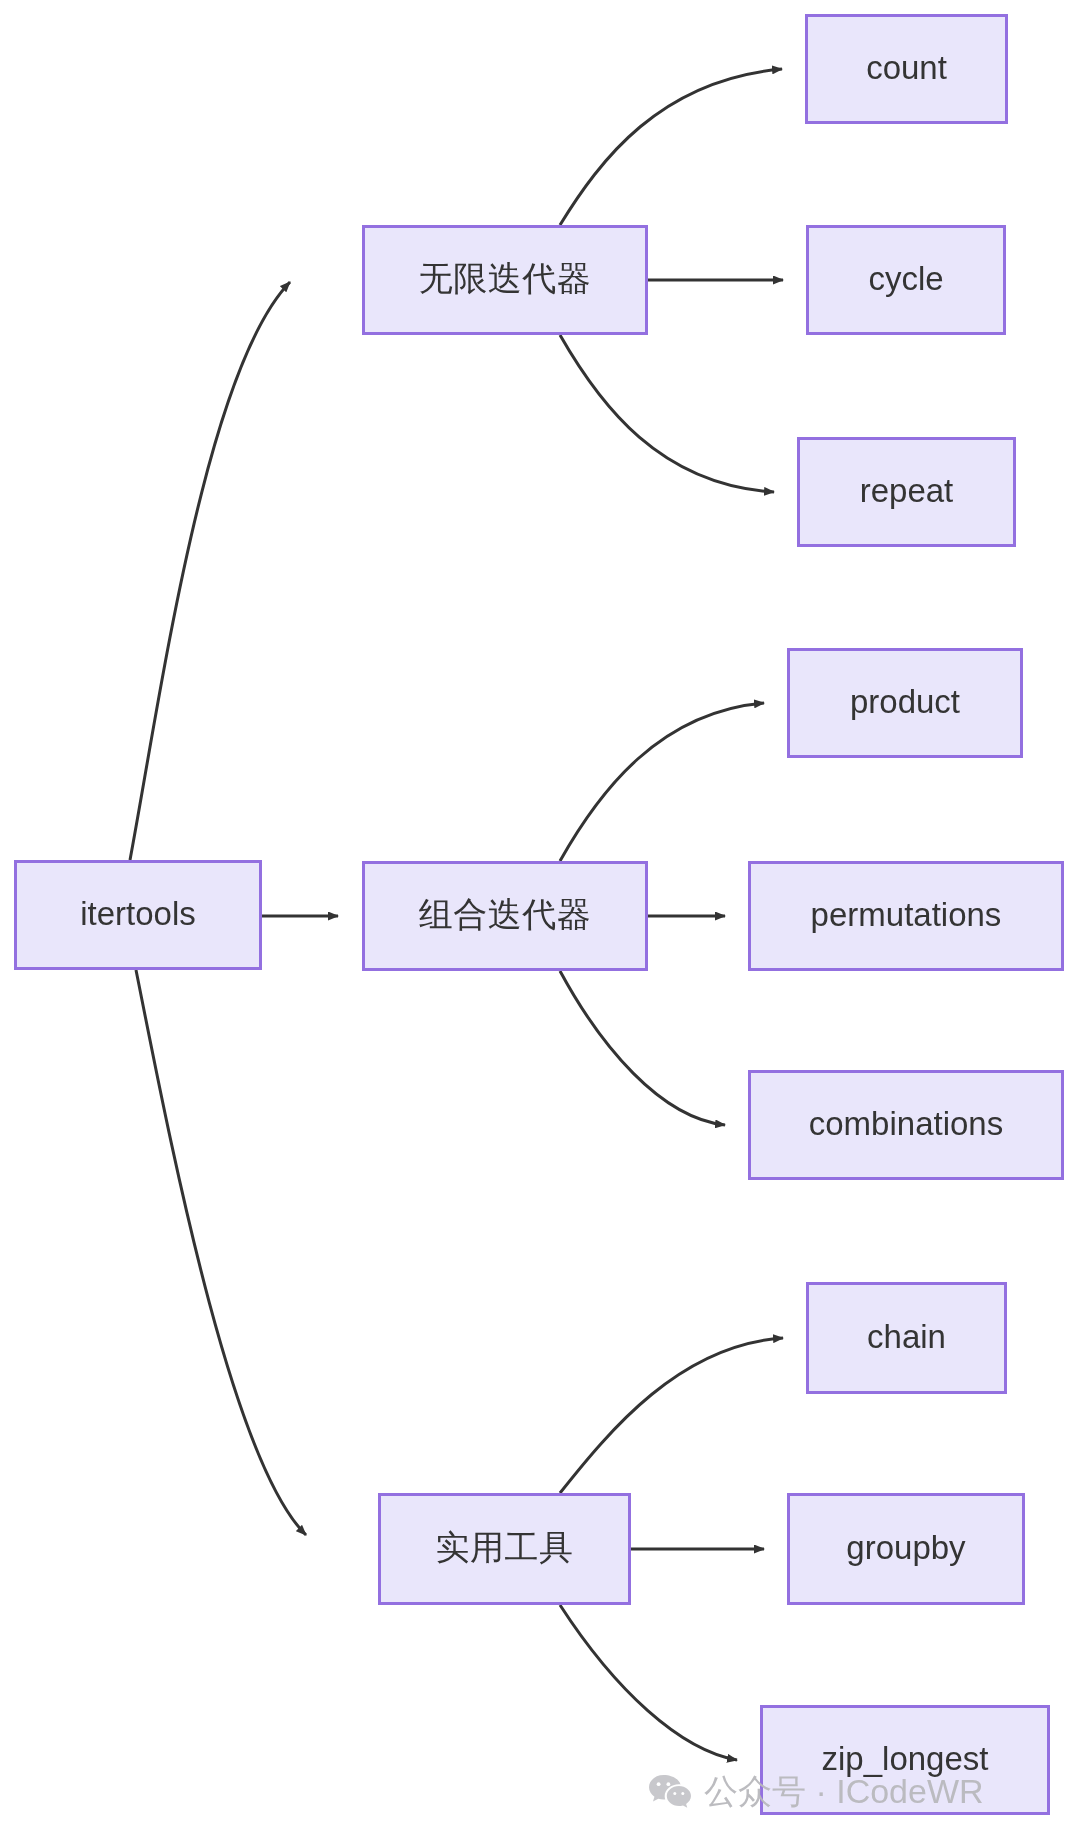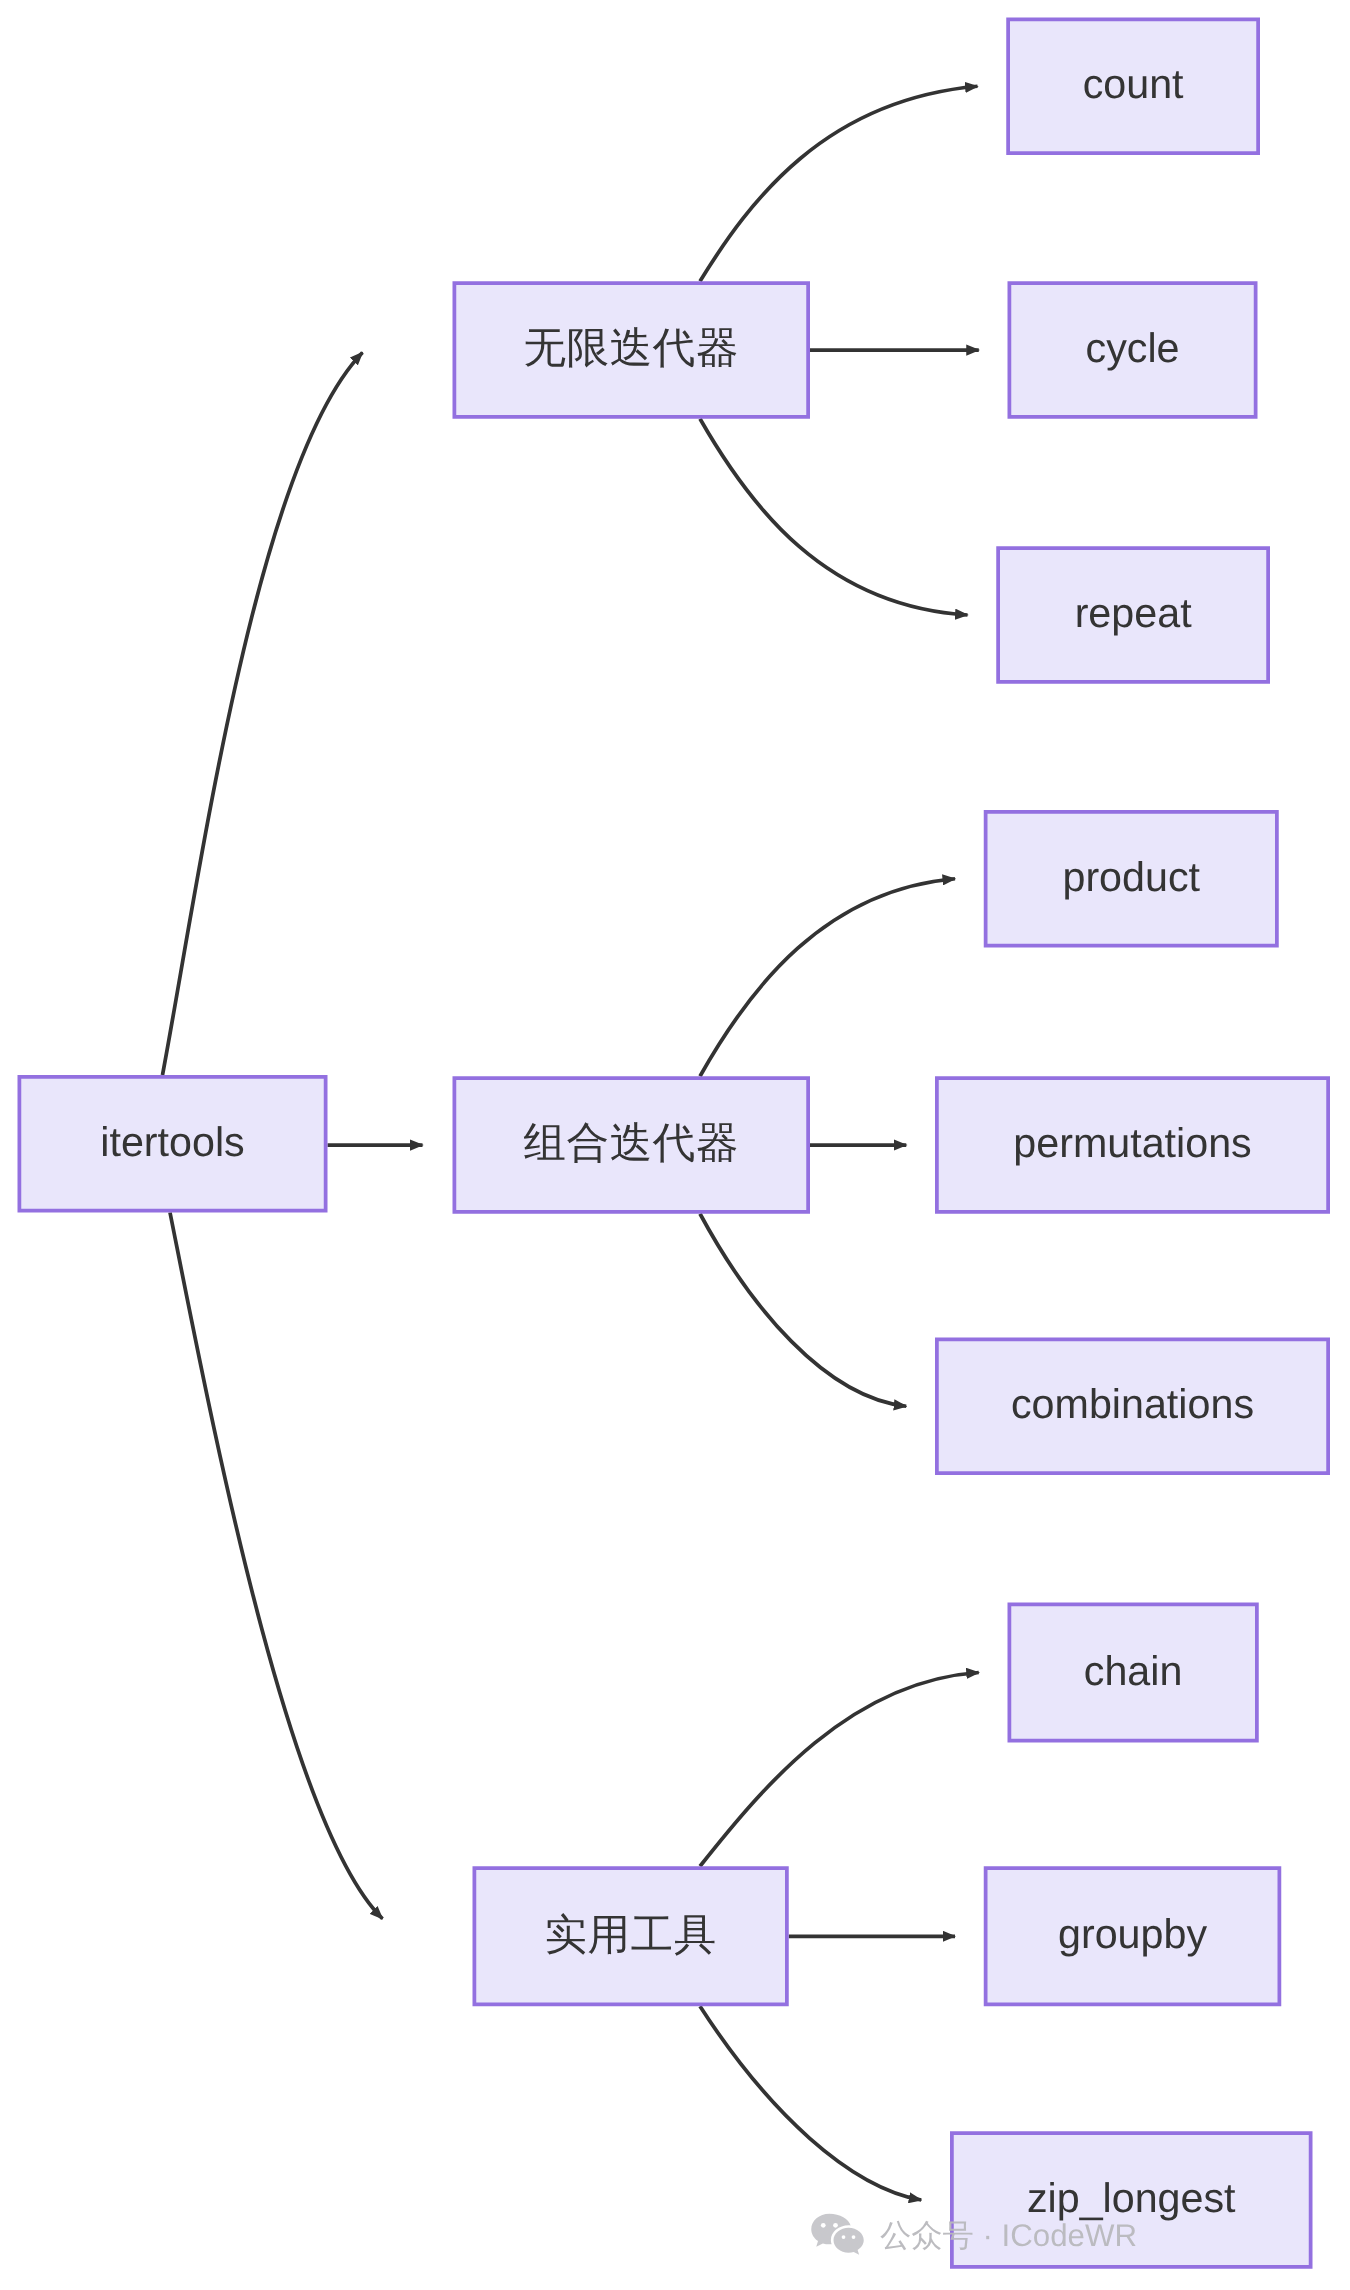--- a/index.html
+++ b/index.html
@@ -47,21 +47,21 @@
     stroke-width: 3;
   }
   .watermark {
     position: absolute;
     left: 648px;
     top: 1769px;
     display: flex;
     align-items: center;
     gap: 12px;
     color: #b9b9bd;
-    font-size: 25px;
+    font-size: 34px;
     font-family: "Liberation Sans", "DejaVu Sans", sans-serif;
     opacity: 0.95;
     pointer-events: none;
     white-space: nowrap;
   }
   .wechat-icon {
     width: 44px;
     height: 38px;
     flex: 0 0 auto;
   }

